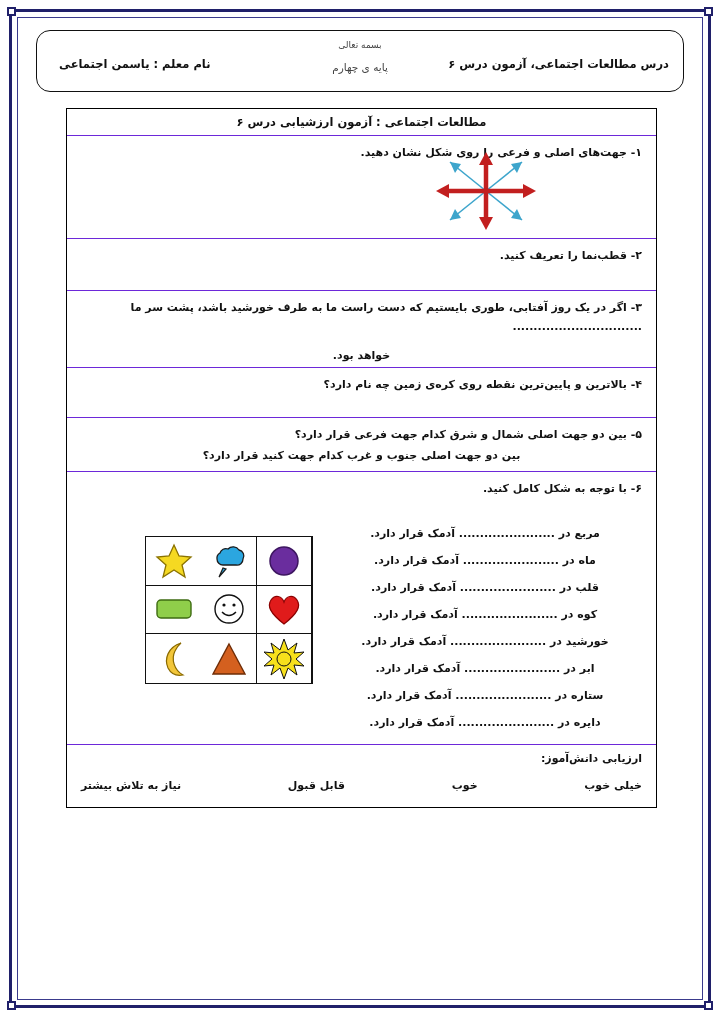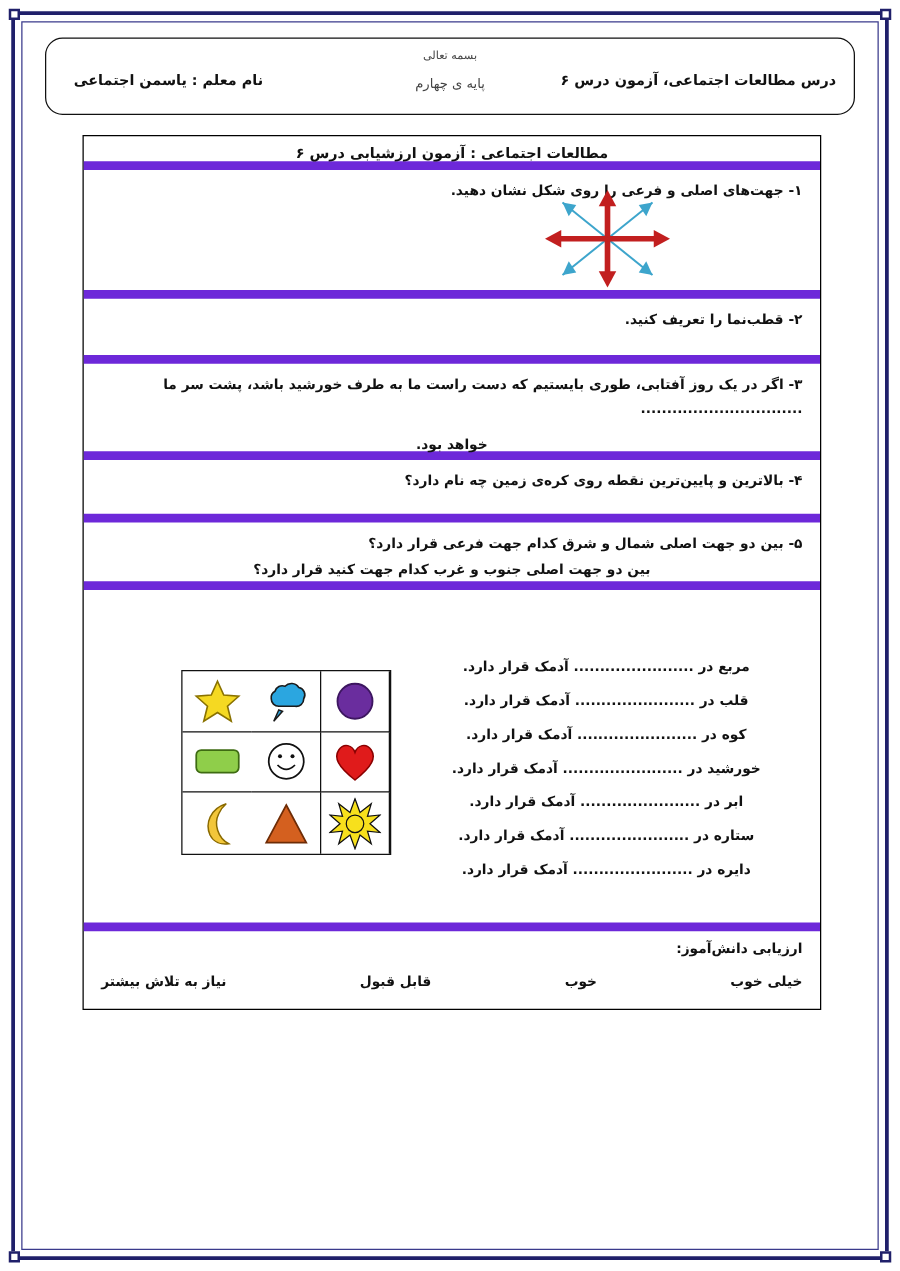--- a/index.html
+++ b/index.html
@@ -106,21 +106,21 @@
     position: absolute;
     left: 40px;
     top: 84px;
     width: 591px;
     border: 1px solid #000;
     border-collapse: collapse;
     background: #fff;
     box-sizing: border-box;
   }
   .row {
-    border-bottom: 7px solid #6d28d9;
+    border-bottom: 1px solid #6d28d9;
     position: relative;
     box-sizing: border-box;
     padding: 0;
   }
   .row:last-child { border-bottom: none; }
 
   .title-row {
     height: 27px;
     text-align: center;
     font-size: 11.5px;
@@ -309,23 +309,25 @@
       <div class="q-text">۴- بالاترین و پایین‌ترین نقطه روی کره‌ی زمین چه نام دارد؟</div>
     </div>
 
     <div class="row row-q5">
       <div class="q-text">۵- بین دو جهت اصلی شمال و شرق کدام جهت فرعی قرار دارد؟</div>
       <div class="q-text q5-line2">بین دو جهت اصلی جنوب و غرب کدام جهت کنید قرار دارد؟</div>
     </div>
 
     <div class="row row-q6">
       <div class="q6-body">
+        <div class="q-text">۶- با توجه به شکل کامل کنید.</div>
 
         <div class="blanks">
           <div class="blank-line">مربع در ....................... آدمک قرار دارد.</div>
+          <div class="blank-line">ماه در ....................... آدمک قرار دارد.</div>
           <div class="blank-line">قلب در ....................... آدمک قرار دارد.</div>
           <div class="blank-line">کوه در ....................... آدمک قرار دارد.</div>
           <div class="blank-line">خورشید در ....................... آدمک قرار دارد.</div>
           <div class="blank-line">ابر در ....................... آدمک قرار دارد.</div>
           <div class="blank-line">ستاره در ....................... آدمک قرار دارد.</div>
           <div class="blank-line">دایره در ....................... آدمک قرار دارد.</div>
         </div>
 
         <div class="shape-grid">
           <div class="cell">

